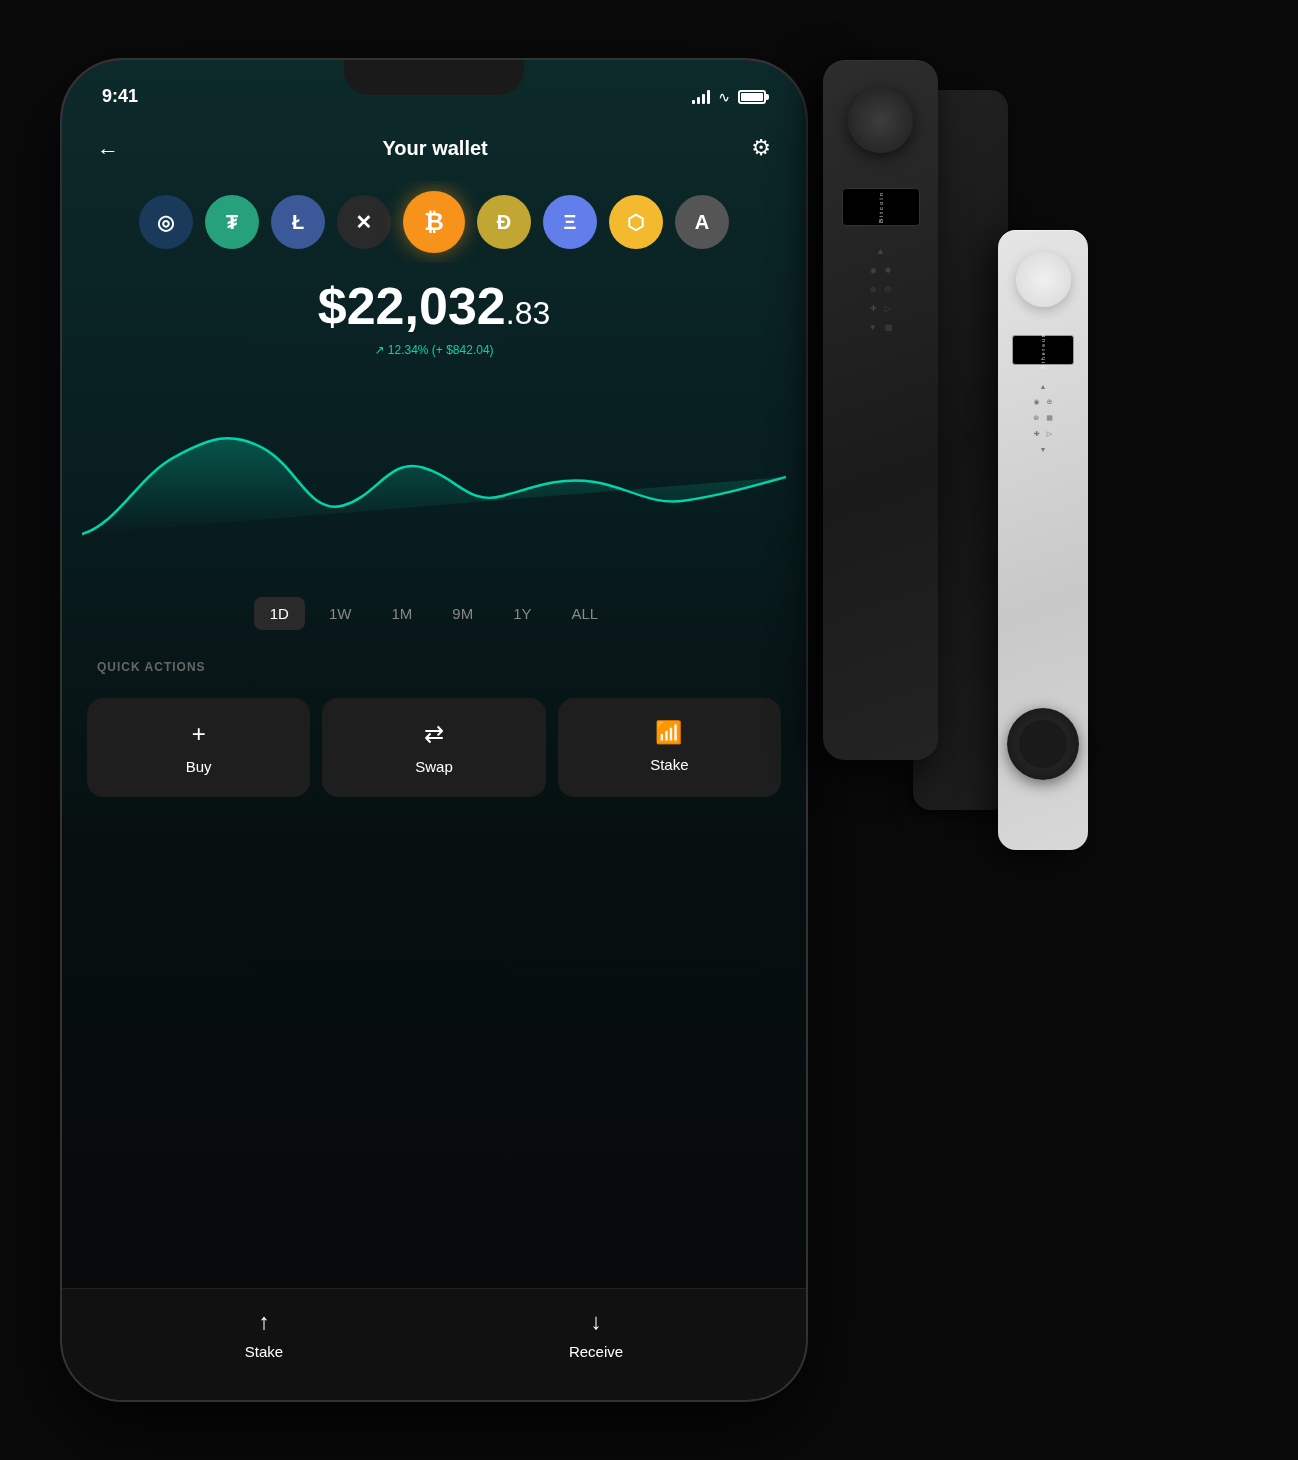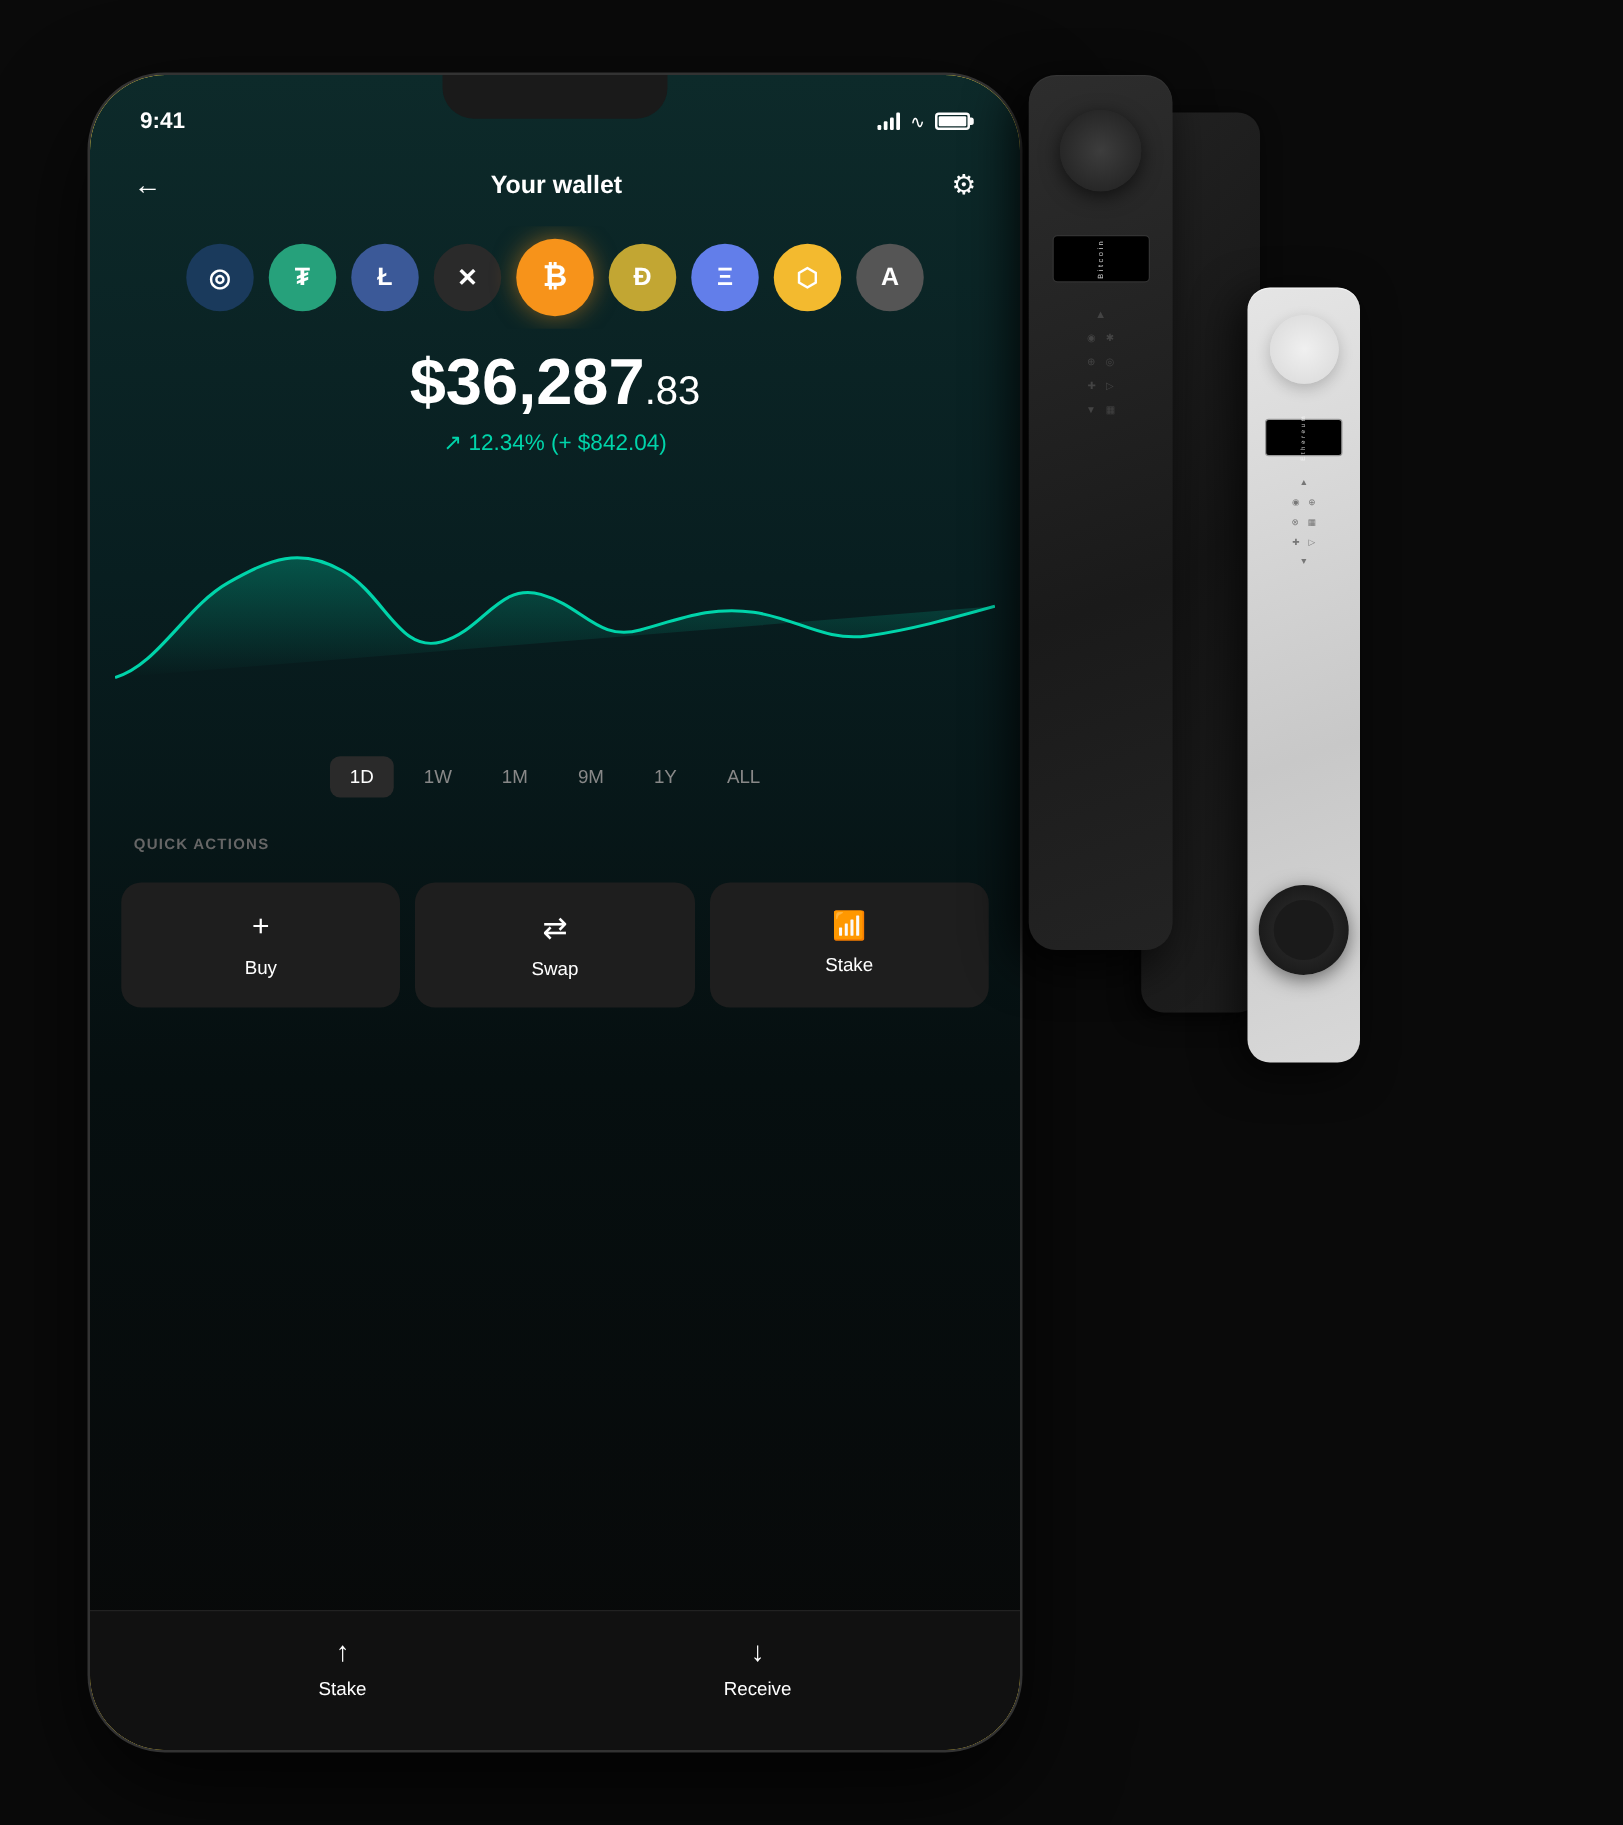--- a/index.html
+++ b/index.html
@@ -21,25 +21,25 @@
       height: 1460px;
       background: #0a0a0a;
       display: flex;
       align-items: center;
       justify-content: center;
     }
 
     
     .phone {
       position: absolute;
-      left: 72px;
+      left: 62px;
       top: 60px;
       width: 744px;
       height: 1340px;
-      background: #fde047;
+      background: #701a75;
       border-radius: 60px;
       box-shadow: 0 0 0 2px #333, 0 30px 80px rgba(0,0,0,0.8);
       overflow: hidden;
       z-index: 10;
     }
 
     .phone-notch {
       position: absolute;
       top: 0;
       left: 50%;
@@ -206,21 +206,21 @@
       line-height: 1.1;
     }
 
     .balance-cents {
       font-size: 32px;
       font-weight: 400;
     }
 
     .balance-change {
       color: #00d4aa;
-      font-size: 18px;
+      font-size: 12px;
       margin-top: 8px;
     }
 
     
     .chart-container {
       padding: 20px 20px 10px;
       height: 220px;
       position: relative;
     }
 
@@ -372,21 +372,21 @@
         <div class="coin coin-xrp">✕</div>
         <div class="coin coin-bitcoin">₿</div>
         <div class="coin coin-doge">Ð</div>
         <div class="coin coin-eth">Ξ</div>
         <div class="coin coin-bnb">⬡</div>
         <div class="coin coin-algo">A</div>
       </div>
 
       <div class="balance-section">
         <div class="balance-main">
-          <span>$36,287</span><span class="balance-cents">.83</span>
+          <span>$22,032</span><span class="balance-cents">.83</span>
         </div>
         <div class="balance-change">↗ 12.34% (+ $842.04)</div>
       </div>
 
       <div class="chart-container">
         <svg class="chart-svg" viewBox="0 0 620 200" preserveAspectRatio="none">
           <defs>
             <linearGradient id="chartGrad" x1="0" y1="0" x2="0" y2="1">
               <stop offset="0%" stop-color="#00d4aa" stop-opacity="0.3"></stop>
               <stop offset="100%" stop-color="#00d4aa" stop-opacity="0"></stop>

